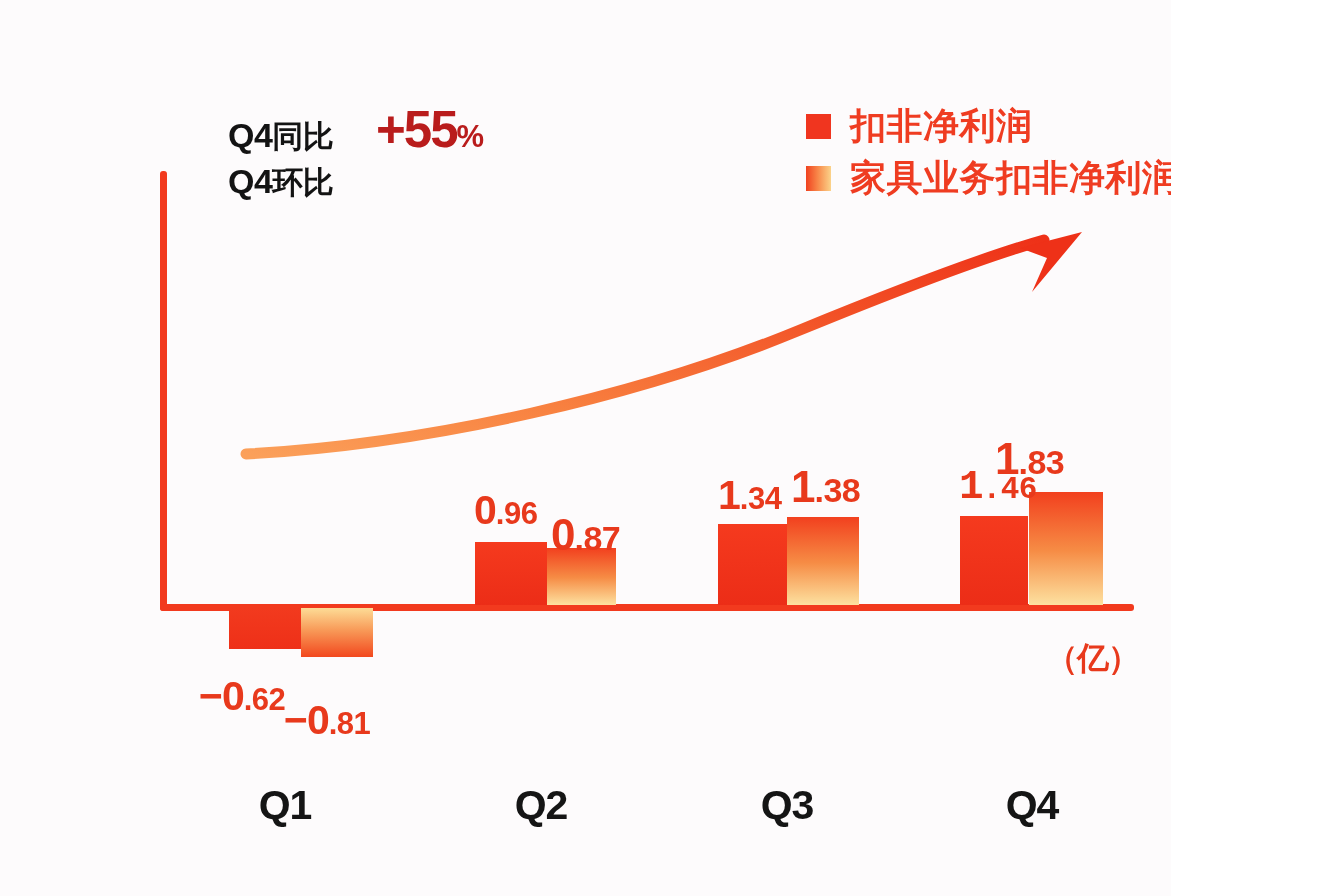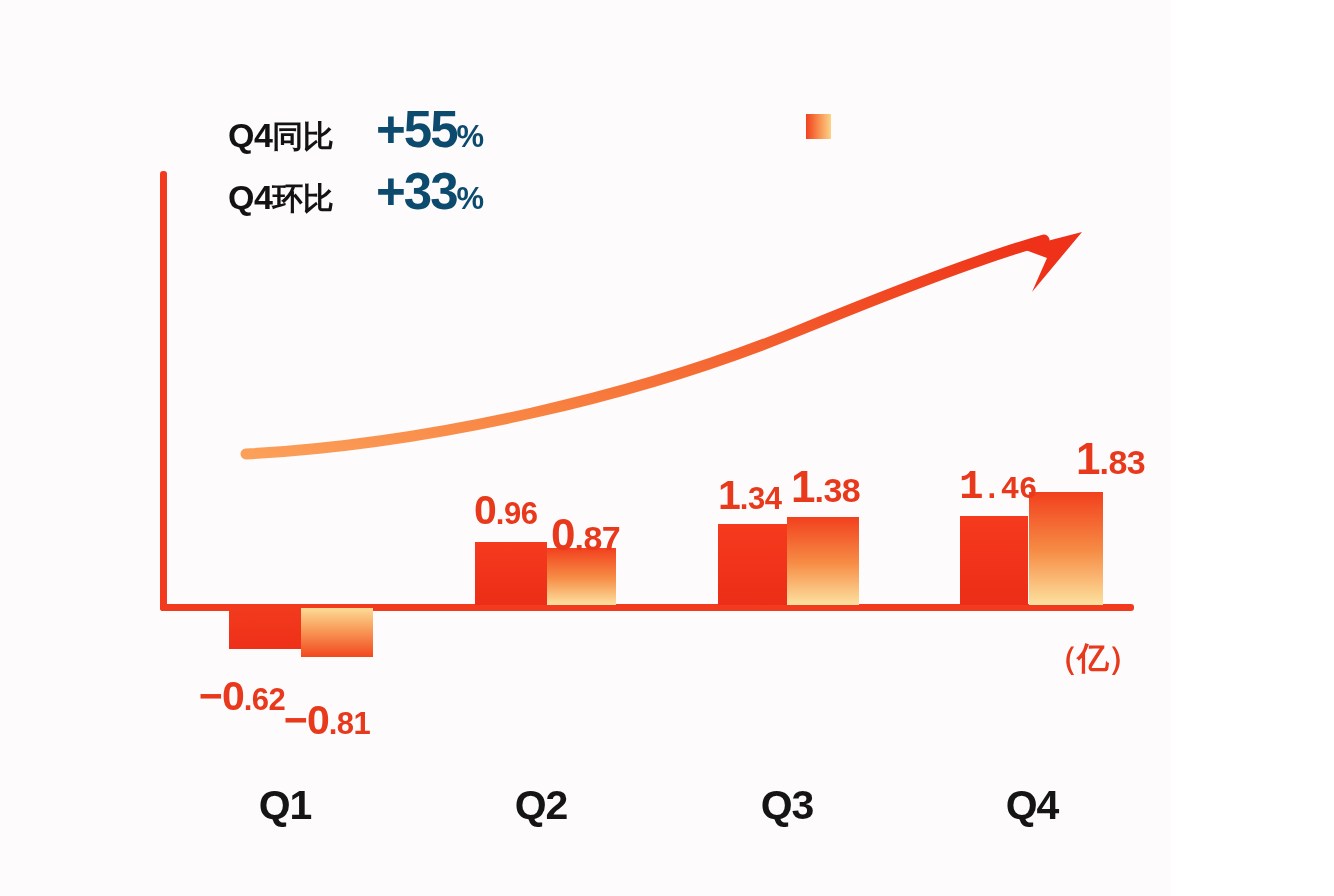--- a/index.html
+++ b/index.html
@@ -34,21 +34,21 @@
     font-weight: 700;
     color: #131313;
     letter-spacing: -0.5px;
     width: 148px;
     white-space: nowrap;
   }
   .kpi-label .qtag { font-size: 34px; }
   .kpi-value {
     font-size: 51px;
     font-weight: 900;
-    color: #0c4a6e;
+    color: #b91c1c;
     letter-spacing: -2px;
     white-space: nowrap;
   }
   .kpi-value .pct {
     font-size: 31px;
     font-weight: 800;
     letter-spacing: 0;
   }
 
   
@@ -182,27 +182,31 @@
 
 <div id="stage">
 
   <div class="kpi-block">
     <div class="kpi-row">
       <div class="kpi-label"><span class="qtag">Q4</span><span>同比</span></div>
       <div class="kpi-value"><span>+55</span><span class="pct">%</span></div>
     </div>
     <div class="kpi-row">
       <div class="kpi-label"><span class="qtag">Q4</span><span>环比</span></div>
-      <div class="kpi-value"><span>+33</span><span class="pct">%</span></div>
     </div>
   </div>
 
   <div class="legend">
     <div class="legend-item">
+      <span class="legend-swatch solid"></span>
+      <span class="legend-text">扣非净利润</span>
+    </div>
+    <div class="legend-item">
       <span class="legend-swatch grad"></span>
+      <span class="legend-text">家具业务扣非净利润</span>
     </div>
   </div>
 
   <svg class="trend" viewBox="0 0 1334 896">
     <defs>
       <linearGradient id="arrowGrad" x1="0" y1="1" x2="1" y2="0">
         <stop offset="0%" stop-color="#fba05a"></stop>
         <stop offset="30%" stop-color="#f88140"></stop>
         <stop offset="70%" stop-color="#f25026"></stop>
         <stop offset="100%" stop-color="#ee3118"></stop>
@@ -233,21 +237,21 @@
   <div class="vlabel" style="left:199px; top:676px;"><span class="int">−0</span><span class="dec">.62</span></div>
   <div class="vlabel" style="left:284px; top:700px;"><span class="int">−0</span><span class="dec">.81</span></div>
 
   <div class="vlabel" style="left:474px; top:490px;"><span class="int">0</span><span class="dec">.96</span></div>
   <div class="vlabel big" style="left:551px; top:473px;margin-top:40px;"><span class="int">0</span><span class="dec">.87</span></div>
 
   <div class="vlabel" style="left:718px; top:475px;"><span class="int">1</span><span class="dec">.34</span></div>
   <div class="vlabel big" style="left:791px; top:458px;margin-top:7px;"><span class="int">1</span><span class="dec">.38</span></div>
 
   <div class="vlabel" style="left:959px; top:467px;font-family:Liberation Mono, monospace;"><span class="int">1</span><span class="dec">.46</span></div>
-  <div class="vlabel big" style="left:1076px; top:437px;"><span class="int">1</span><span class="dec">.83</span></div>
+  <div class="vlabel big" style="left:995px; top:437px;"><span class="int">1</span><span class="dec">.83</span></div>
 
   <div class="unit">（亿）</div>
 
   <div class="cat" style="left:235px;">Q1</div>
   <div class="cat" style="left:491px;">Q2</div>
   <div class="cat" style="left:737px;">Q3</div>
   <div class="cat" style="left:982px;">Q4</div>
 
 </div>
 

